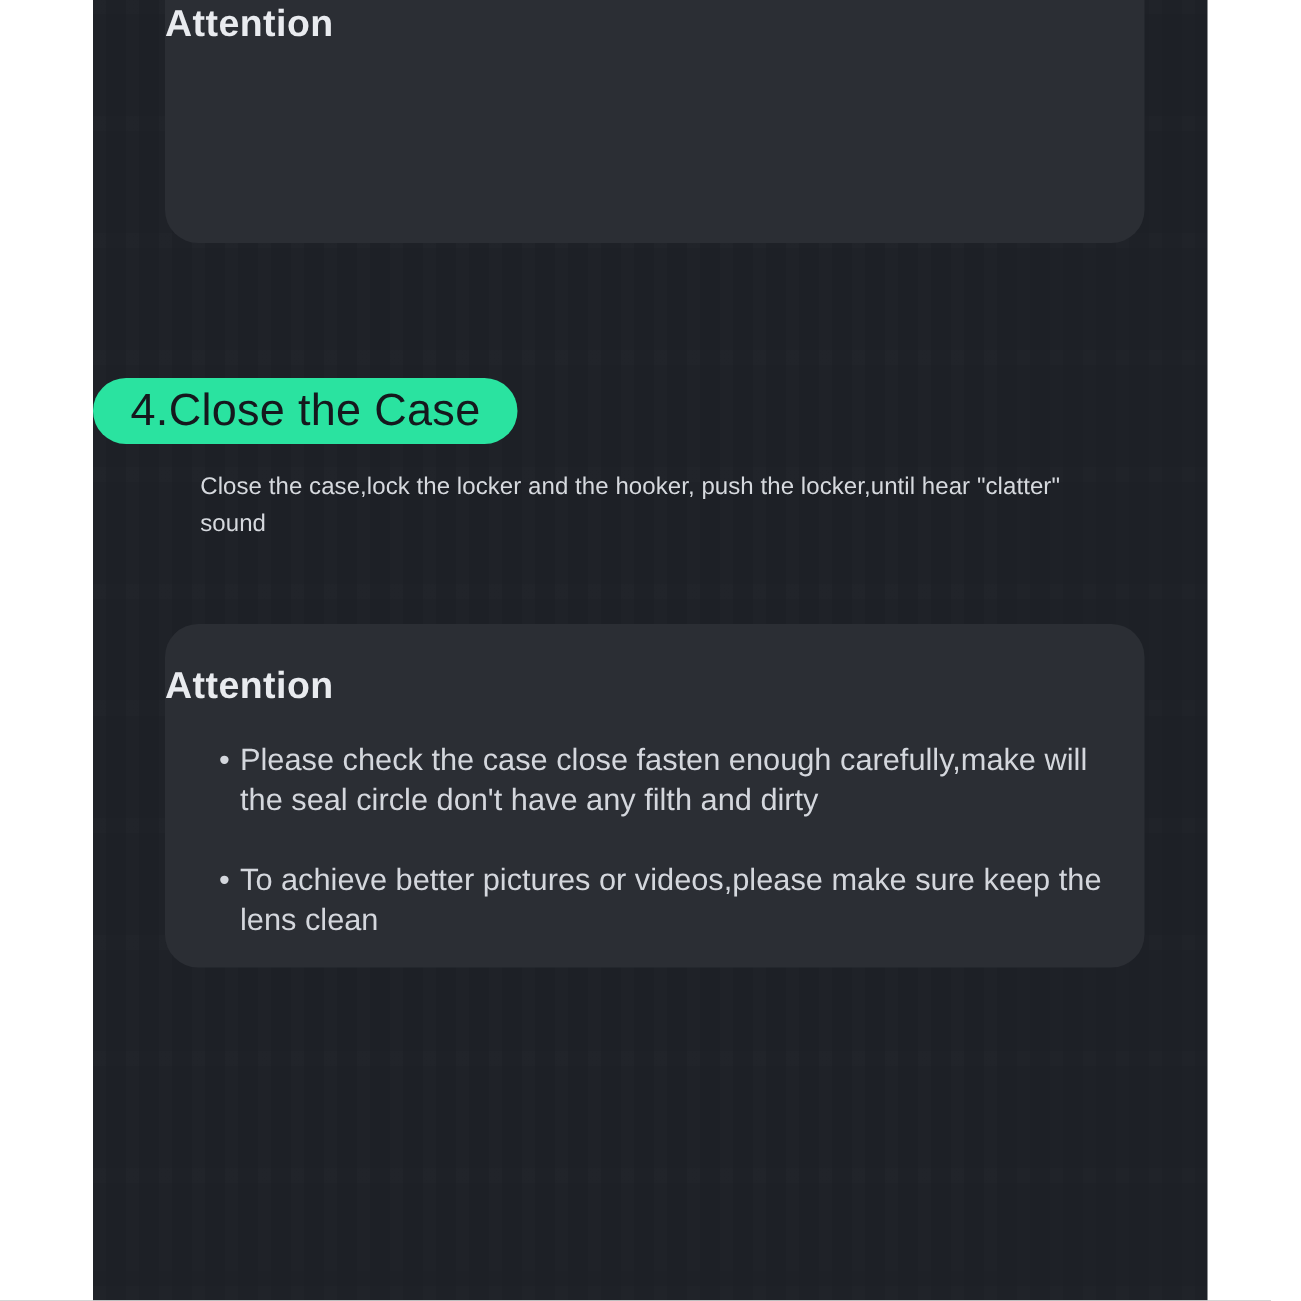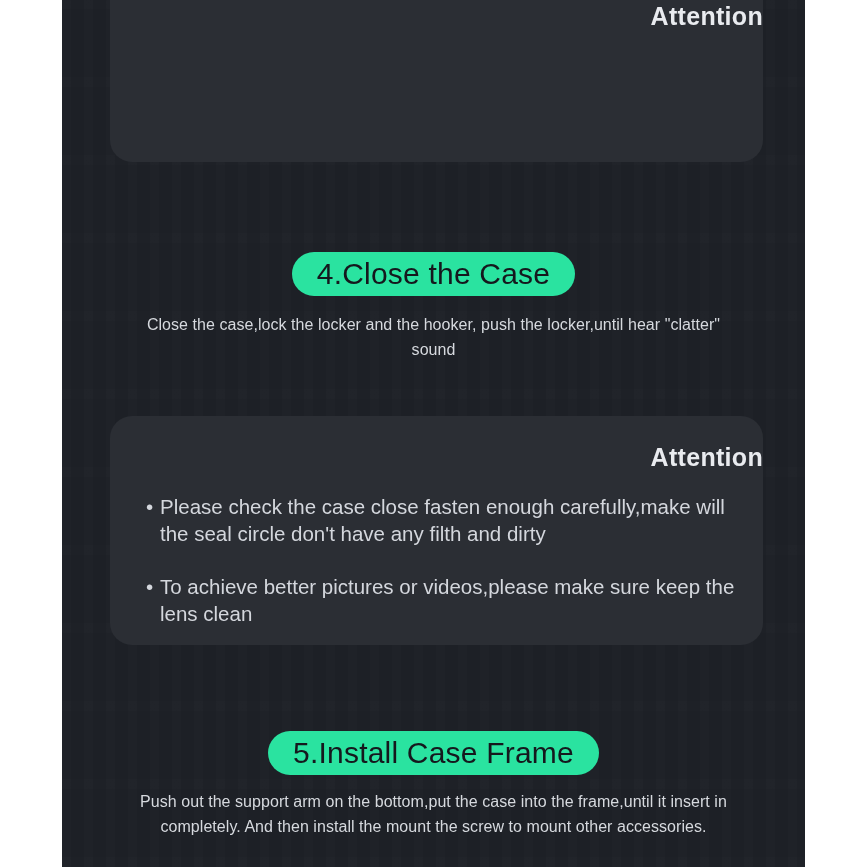--- a/index.html
+++ b/index.html
@@ -68,21 +68,21 @@
     height: 220px;
     border-radius: 22px;
     padding: 0;
   }
   #attention-card-2 {
     top: 416px;
     height: 229px;
   }
 
   .attention-title {
-    text-align: right;
+    text-align: left;
     color: #e9ebef;
     font-size: 25px;
     font-weight: bold;
     letter-spacing: 0.3px;
   }
   #attention-card-1 .attention-title { margin: 60px 0 0 0; }
   #attention-card-2 .attention-title { margin: 27px 0 0 0; }
 
   .attention-body {
     color: #d4d7dd;
@@ -119,21 +119,20 @@
     color: #d4d7dd;
     font-size: 20.5px;
     line-height: 26.5px;
   }
 
   
   .step-section {
     position: absolute;
     left: 0;
     width: 743px;
-    text-align: center;
   }
   #step-4 { top: 252px; }
   #step-5 { top: 731px; }
 
   .step-pill {
     display: inline-block;
     background: #2ae3a0;
     color: #15181d;
     font-size: 30px;
     font-weight: 500;
@@ -180,19 +179,15 @@
           <span class="bullet-dot">•</span>
           <span>Please check the case close fasten enough carefully,make will the seal circle don't have any filth and dirty</span>
         </li>
         <li>
           <span class="bullet-dot">•</span>
           <span>To achieve better pictures or videos,please make sure keep the lens clean</span>
         </li>
       </ul>
     </div>
 
-    <div class="step-section" id="step-5">
-      <div class="step-pill">5.Install Case Frame</div>
-      <p class="step-desc">Push out the support arm on the bottom,put the case into the frame,until it insert in completely. And then install the mount the screw to mount other accessories.</p>
-    </div>
 
   </div>
 </div>
 
 </body></html>

